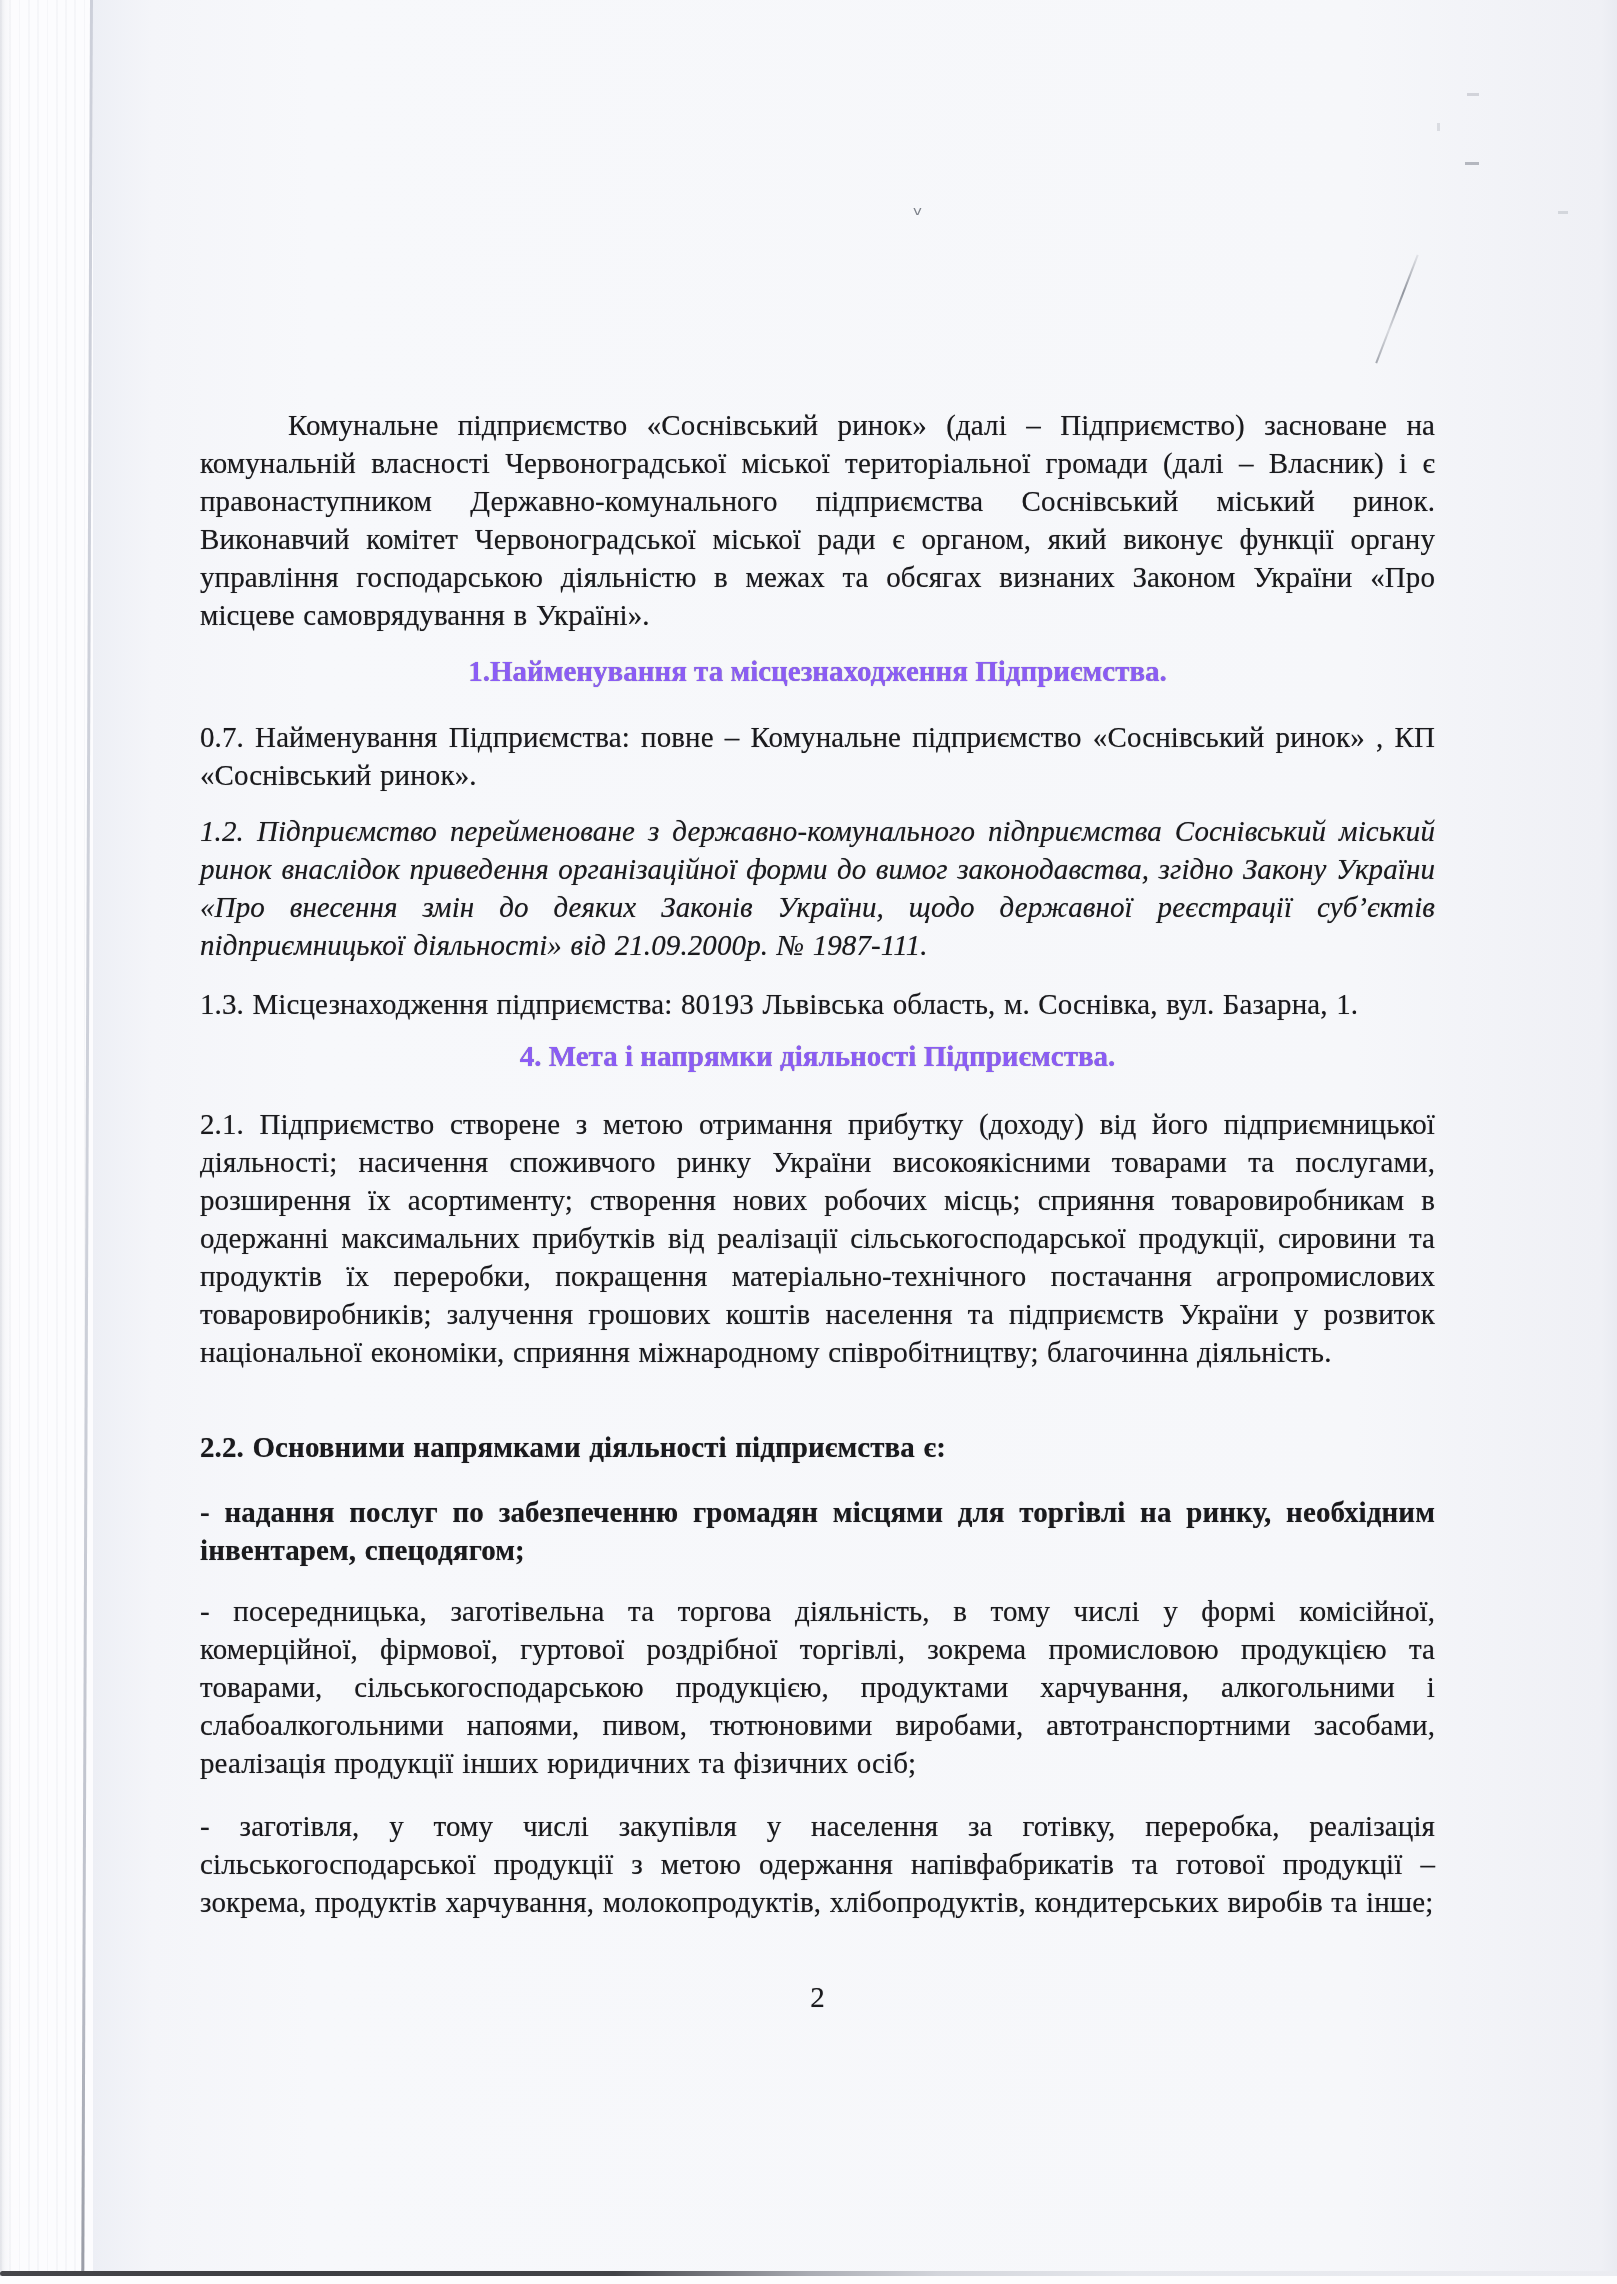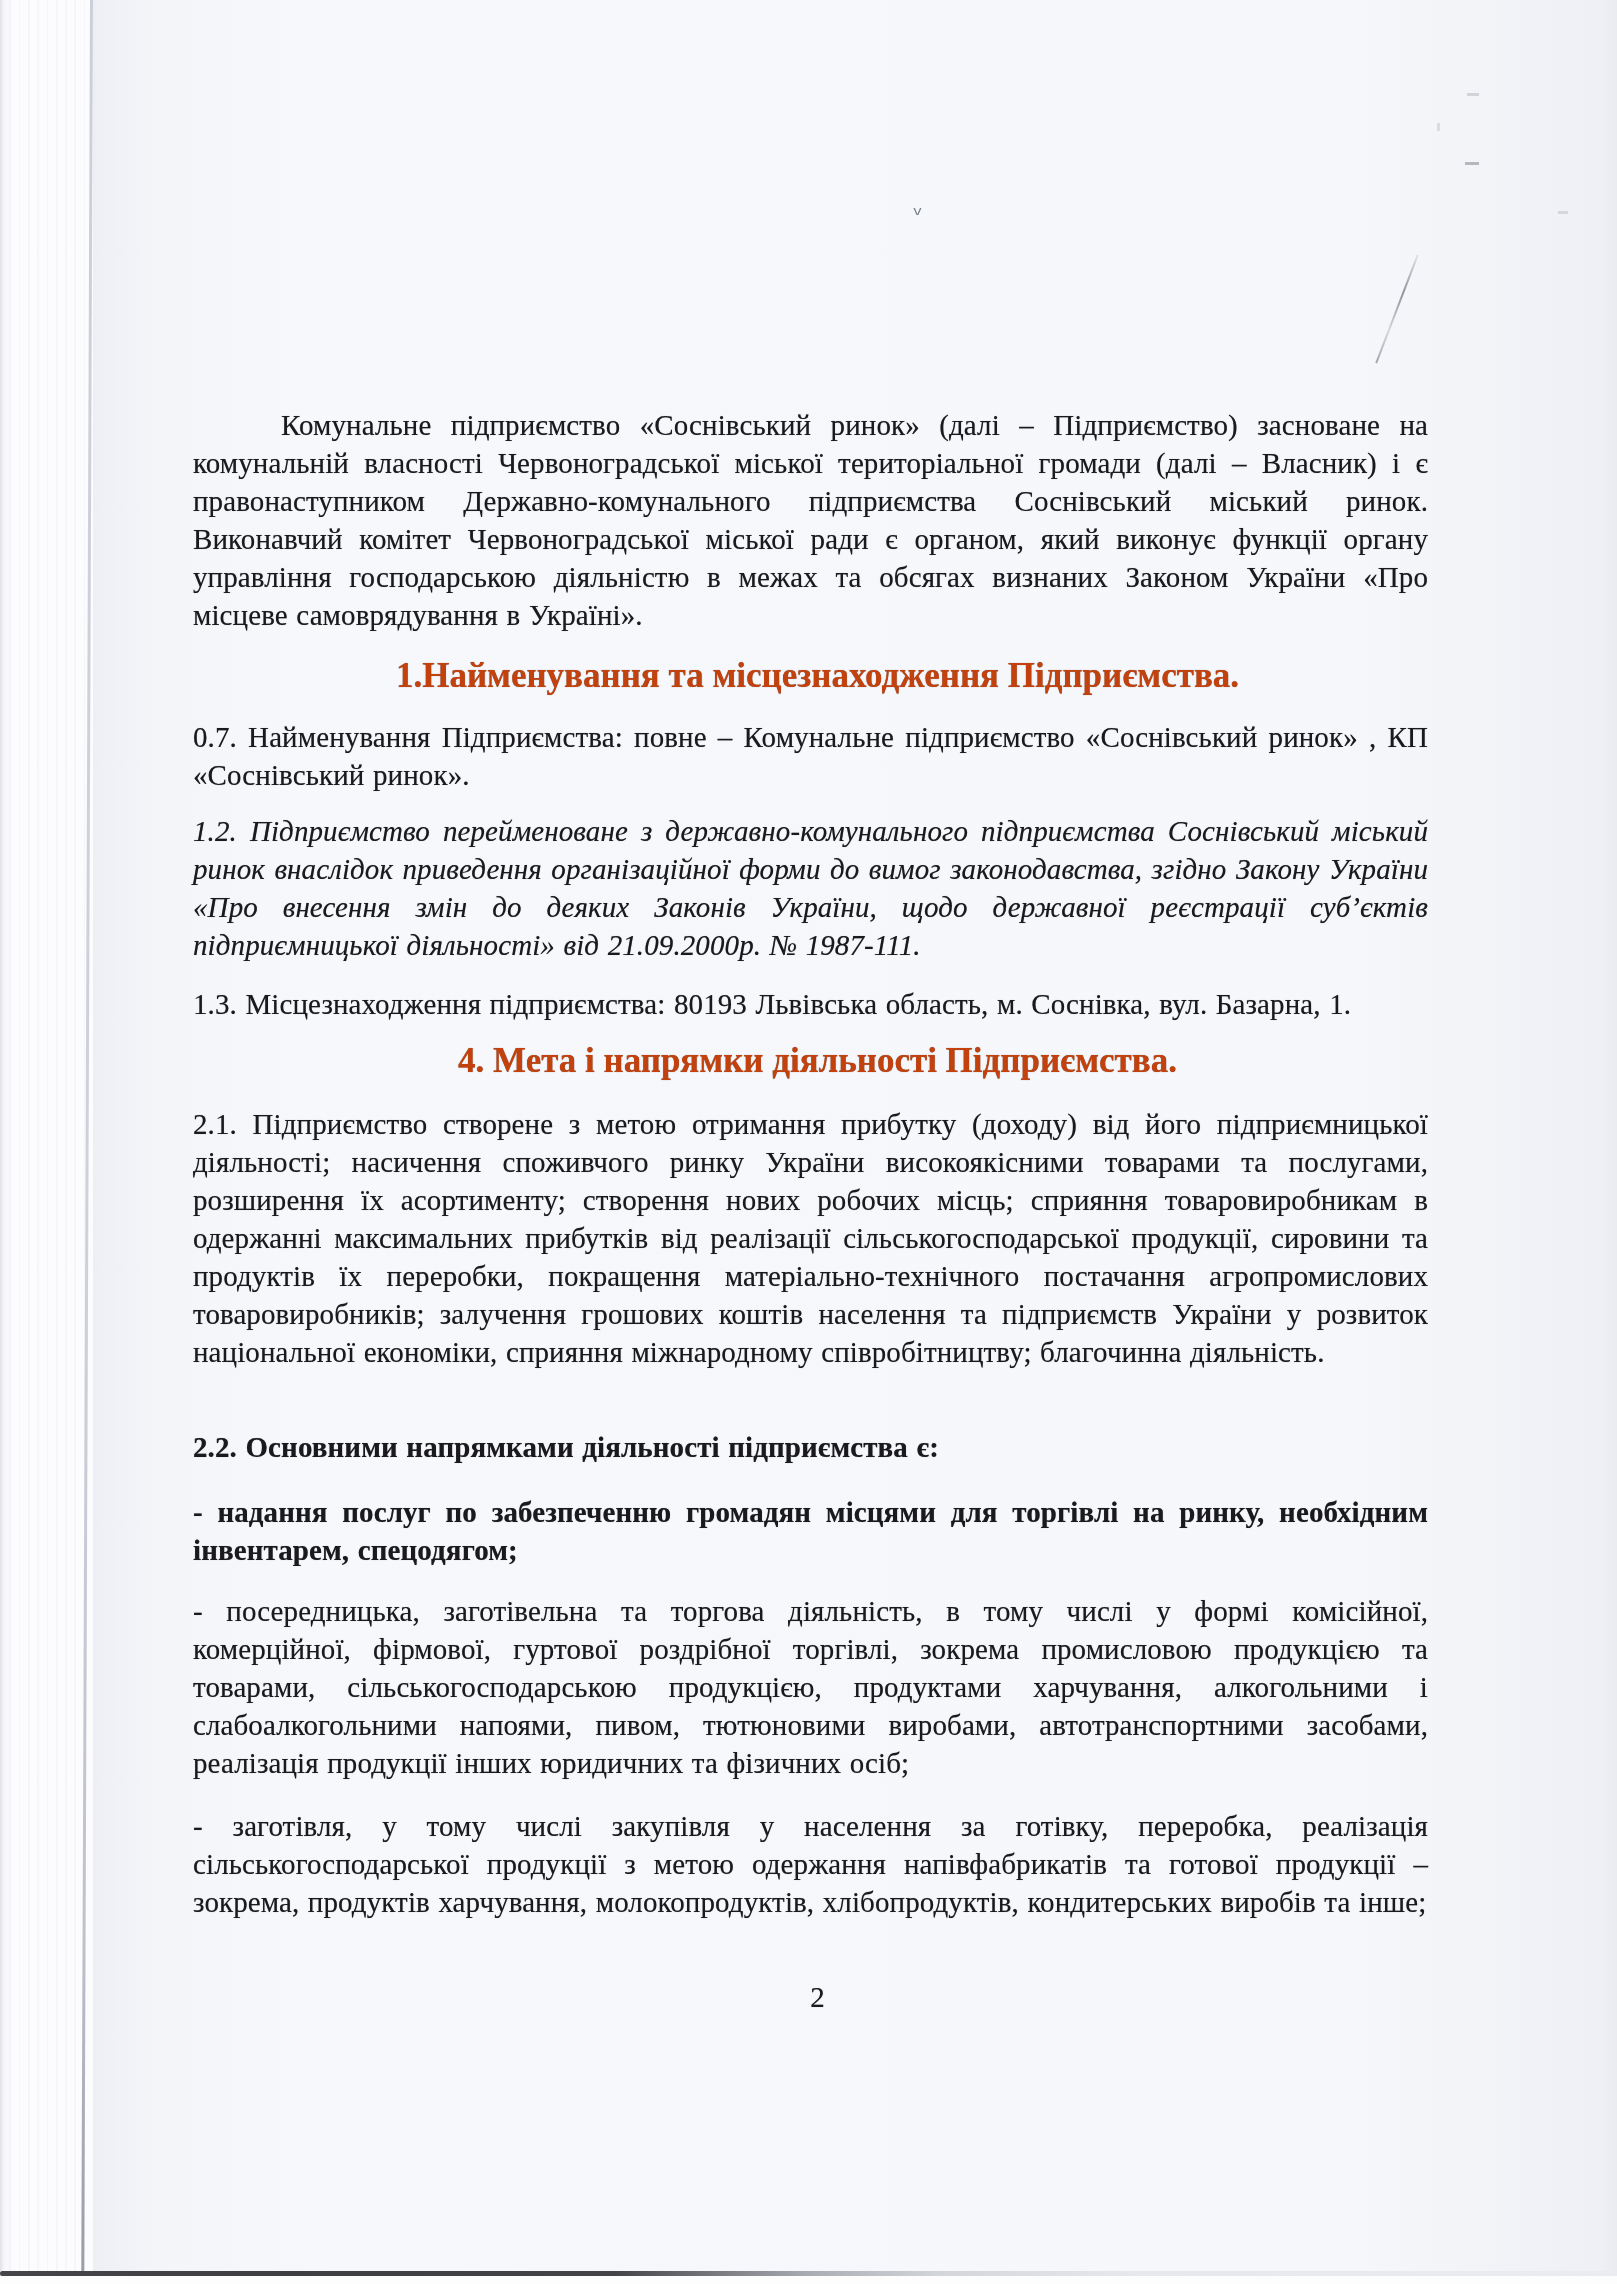--- a/index.html
+++ b/index.html
@@ -39,29 +39,29 @@
     position:absolute;left:1396px;top:251px;width:1.7px;height:116px;
     background:linear-gradient(180deg,rgba(120,124,134,0.15),rgba(110,115,126,0.75) 35%,rgba(120,124,134,0.25) 70%,rgba(110,115,126,0.6));
     transform:rotate(21deg);
   }
   .squiggle{
     position:absolute;left:913px;top:202px;color:#7c8089;
     font-size:15px;font-family:"DejaVu Sans",sans-serif;transform:scaleY(0.8);
   }
   
   .tb{
-    position:absolute;left:193px;width:1235px;
+    position:absolute;left:200px;width:1235px;
     font-size:29px;line-height:38px;color:#1a1a1d;
     text-align:justify;letter-spacing:0.1px;word-spacing:1.2px;
     text-shadow:0 0 0.7px rgba(25,25,30,0.55);
   }
   .indent{text-indent:88px;}
   .heading{
     position:absolute;left:200px;width:1235px;text-align:center;
-    font-weight:bold;font-size:35px;line-height:38px;color:#c2410c;
+    font-weight:bold;font-size:29px;line-height:38px;color:#8b5cf6;
     text-shadow:0 0 0.8px rgba(20,20,25,0.6);
   }
   .pagenum{
     position:absolute;left:200px;width:1235px;top:1981px;text-align:center;
     font-size:29px;color:#1a1a1d;text-shadow:0 0 0.7px rgba(25,25,30,0.5);
   }
 </style>
 </head>
 <body>
 

